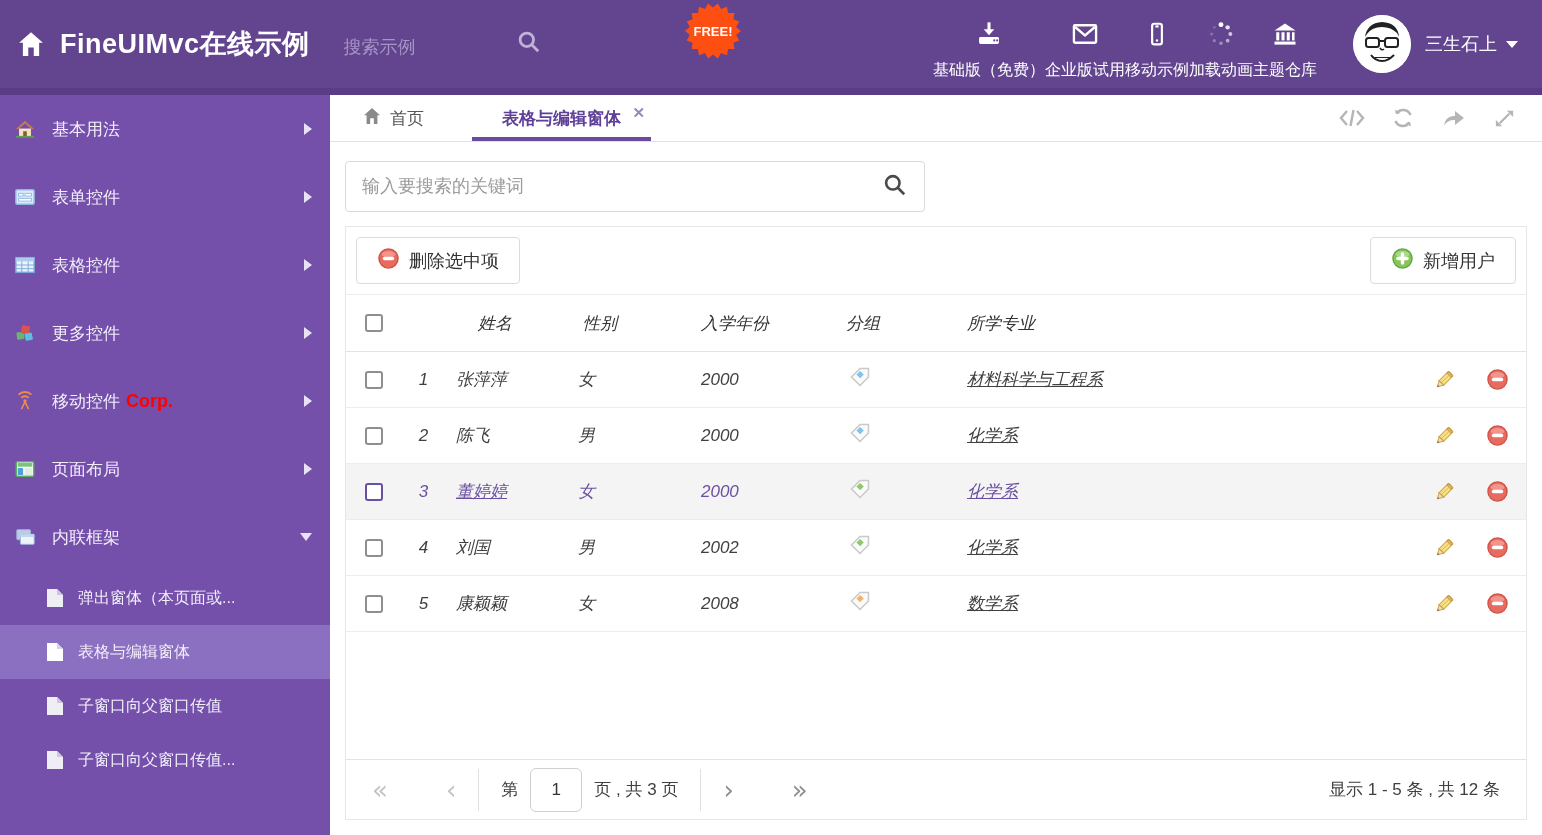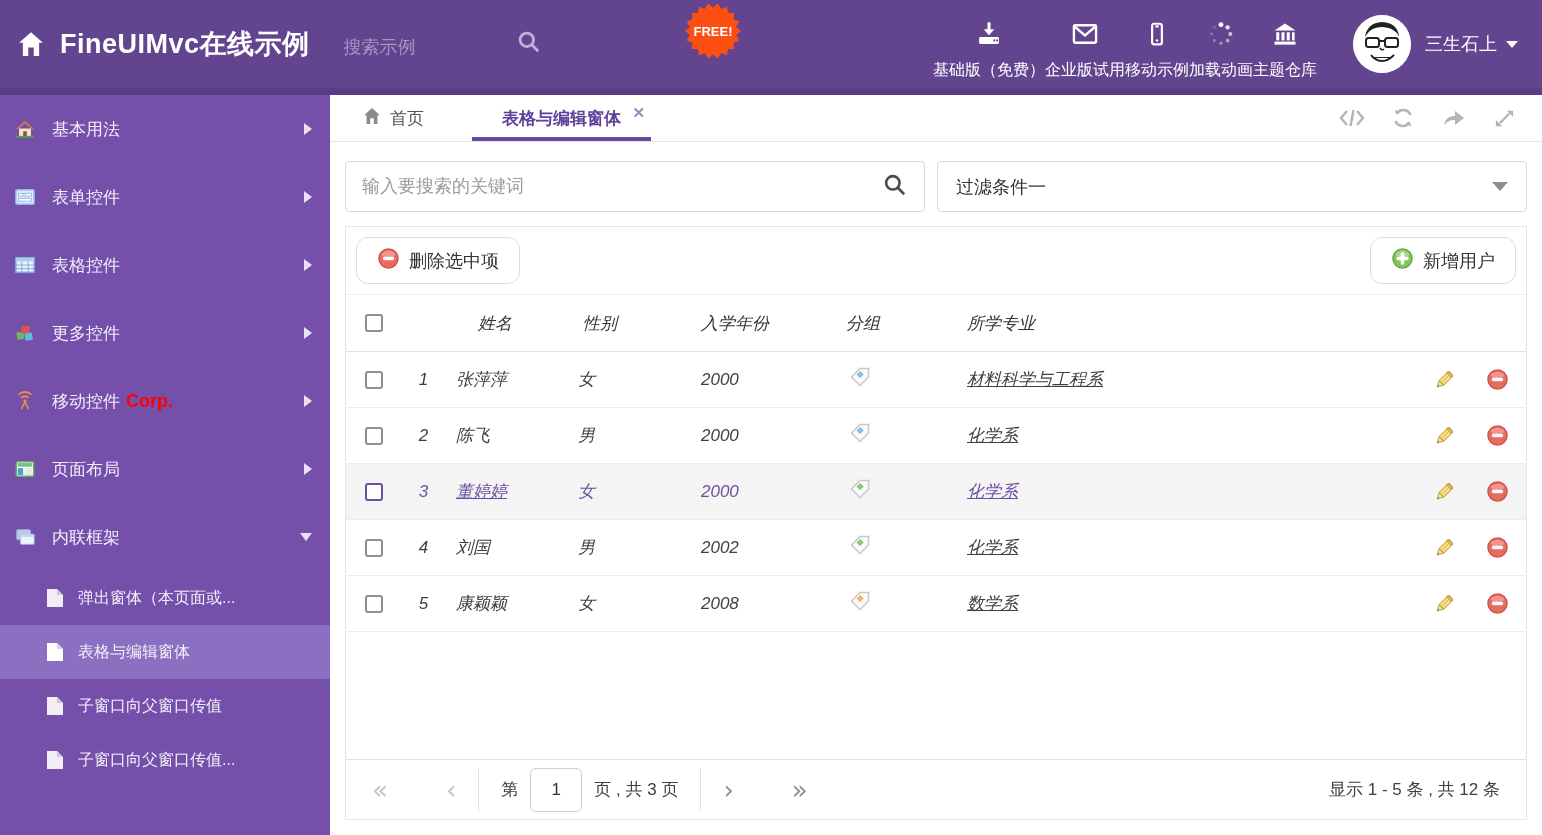--- a/index.html
+++ b/index.html
@@ -59,21 +59,21 @@
   .filter-row { display:flex; gap:12px; flex:none; }
   .search-box { width:580px; height:51px; border:1px solid #d9d9d9; border-radius:4px; display:flex; align-items:center; padding:0 16px; }
   .search-box input { border:none; outline:none; flex:1; font-size:18px; color:#333; font-family:inherit; }
   .search-box input::placeholder { color:#9b9b9b; }
   .select-box { flex:1; height:51px; border:1px solid #d9d9d9; border-radius:4px; display:flex; align-items:center; padding:0 18px; cursor:pointer; }
   .select-value { font-size:18px; color:#333; flex:1; }
   .select-caret { width:0; height:0; border-left:8px solid transparent; border-right:8px solid transparent; border-top:9px solid #8d8d8d; }
 
   .grid-panel { margin-top:14px; border:1px solid #e6e6e6; flex:1; display:flex; flex-direction:column; min-height:0; }
   .toolbar { padding:10px 10px; display:flex; justify-content:space-between; border-bottom:1px solid #ededed; flex:none; }
-  .btn { display:flex; align-items:center; gap:9px; background:#fff; border:1px solid #dcdcdc; border-radius:12px;
+  .btn { display:flex; align-items:center; gap:9px; background:#fff; border:1px solid #dcdcdc; border-radius:4px;
     height:47px; padding:0 20px; font-size:18px; color:#333; cursor:pointer; font-family:inherit; }
 
   .tbl { flex:1; display:flex; flex-direction:column; min-height:0; }
   .trow, .thead { display:grid; grid-template-columns:55px 45px 125px 115px 155px 120px 1fr 50px 57px;
     align-items:center; height:56px; flex:none;font-style:italic; }
   .thead { border-bottom:1px solid #e3e3e3; height:57px; font-size:17px; color:#333; }
   .trow { border-bottom:1px solid #ececec; font-size:17px; color:#404040; }
   .trow.selected { background:#f4f4f4; color:#6b4fa1; }
   .cell-pad { padding-left:10px; }
   .thead .h-name { padding-left:32px; }
@@ -361,24 +361,20 @@
 
     <div class="content">
       <div class="filter-row">
         <div class="search-box">
           <input type="text" placeholder="输入要搜索的关键词" style="">
           <span><svg width="26" height="26" viewBox="0 0 24 24" fill="none" stroke="#4a4a4a" stroke-width="2.4">
                 <circle cx="10" cy="10" r="6.2"></circle>
                 <line x1="14.8" y1="14.8" x2="20.5" y2="20.5"></line>
               </svg></span>
         </div>
-        <div class="select-box">
-          <span class="select-value">过滤条件一</span>
-          <span class="select-caret"></span>
-        </div>
       </div>
 
       <div class="grid-panel">
         <div class="toolbar">
           <button class="btn">
             <span><svg width="23" height="23" viewBox="0 0 24 24">
                   <circle cx="12" cy="12" r="10" fill="#e96a5f" stroke="#cf5146" stroke-width="1.4"></circle>
                   <ellipse cx="12" cy="7.5" rx="7" ry="3.4" fill="#f2958c"></ellipse>
                   <rect x="6" y="10.2" width="12" height="3.6" rx="1.8" fill="#fff"></rect>
                 </svg></span>

